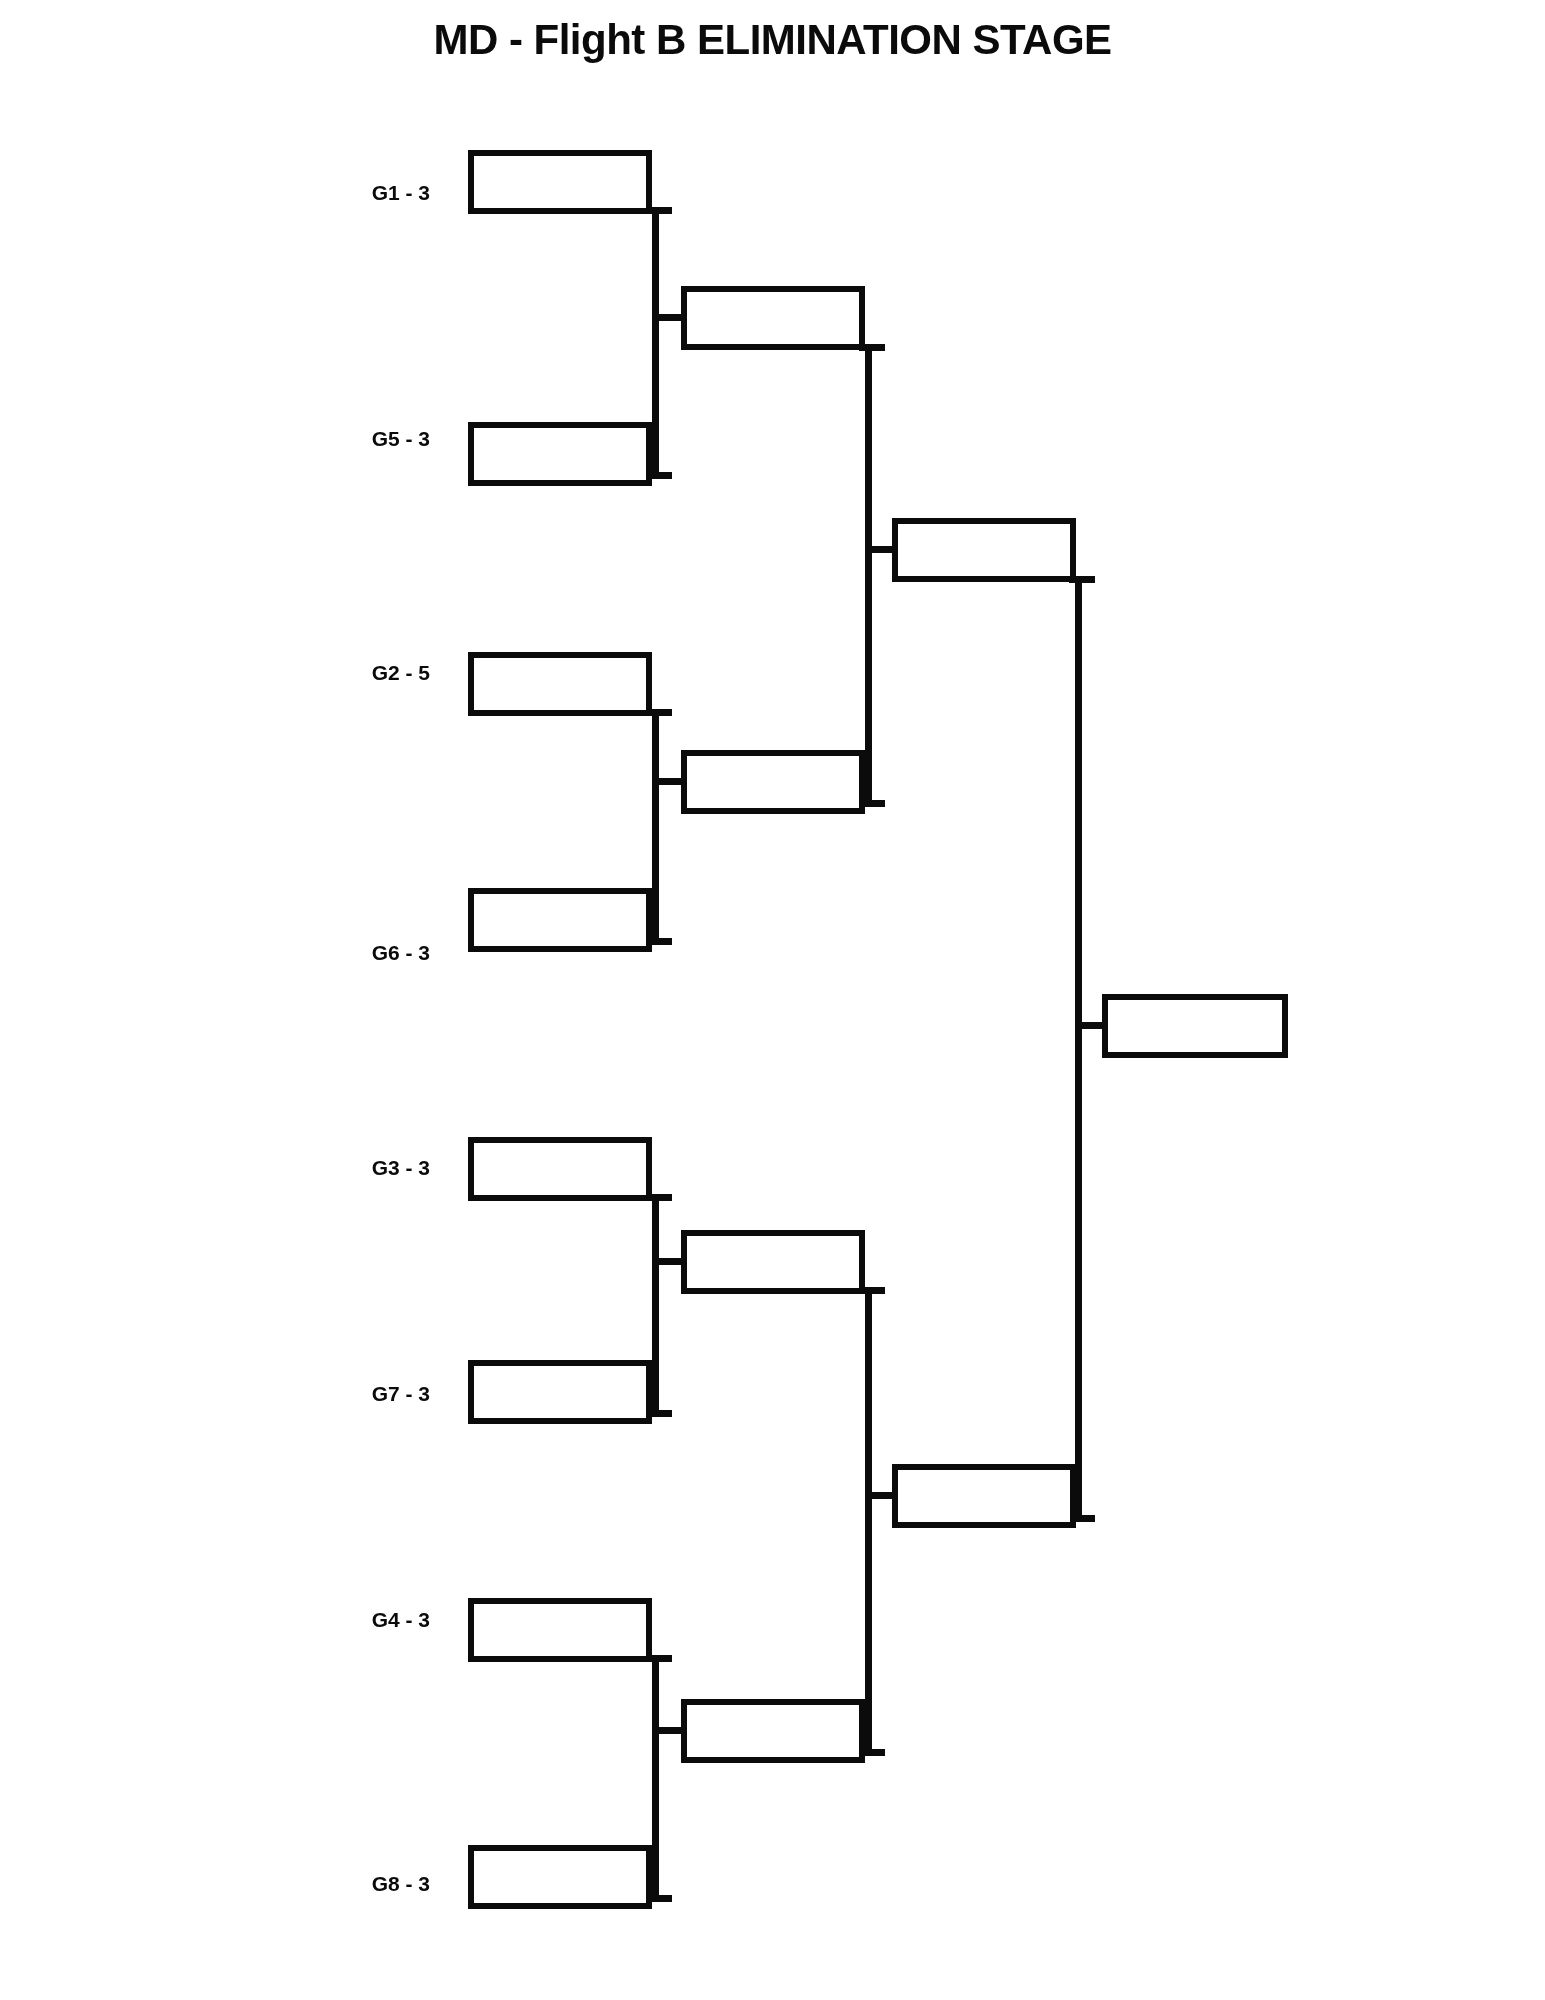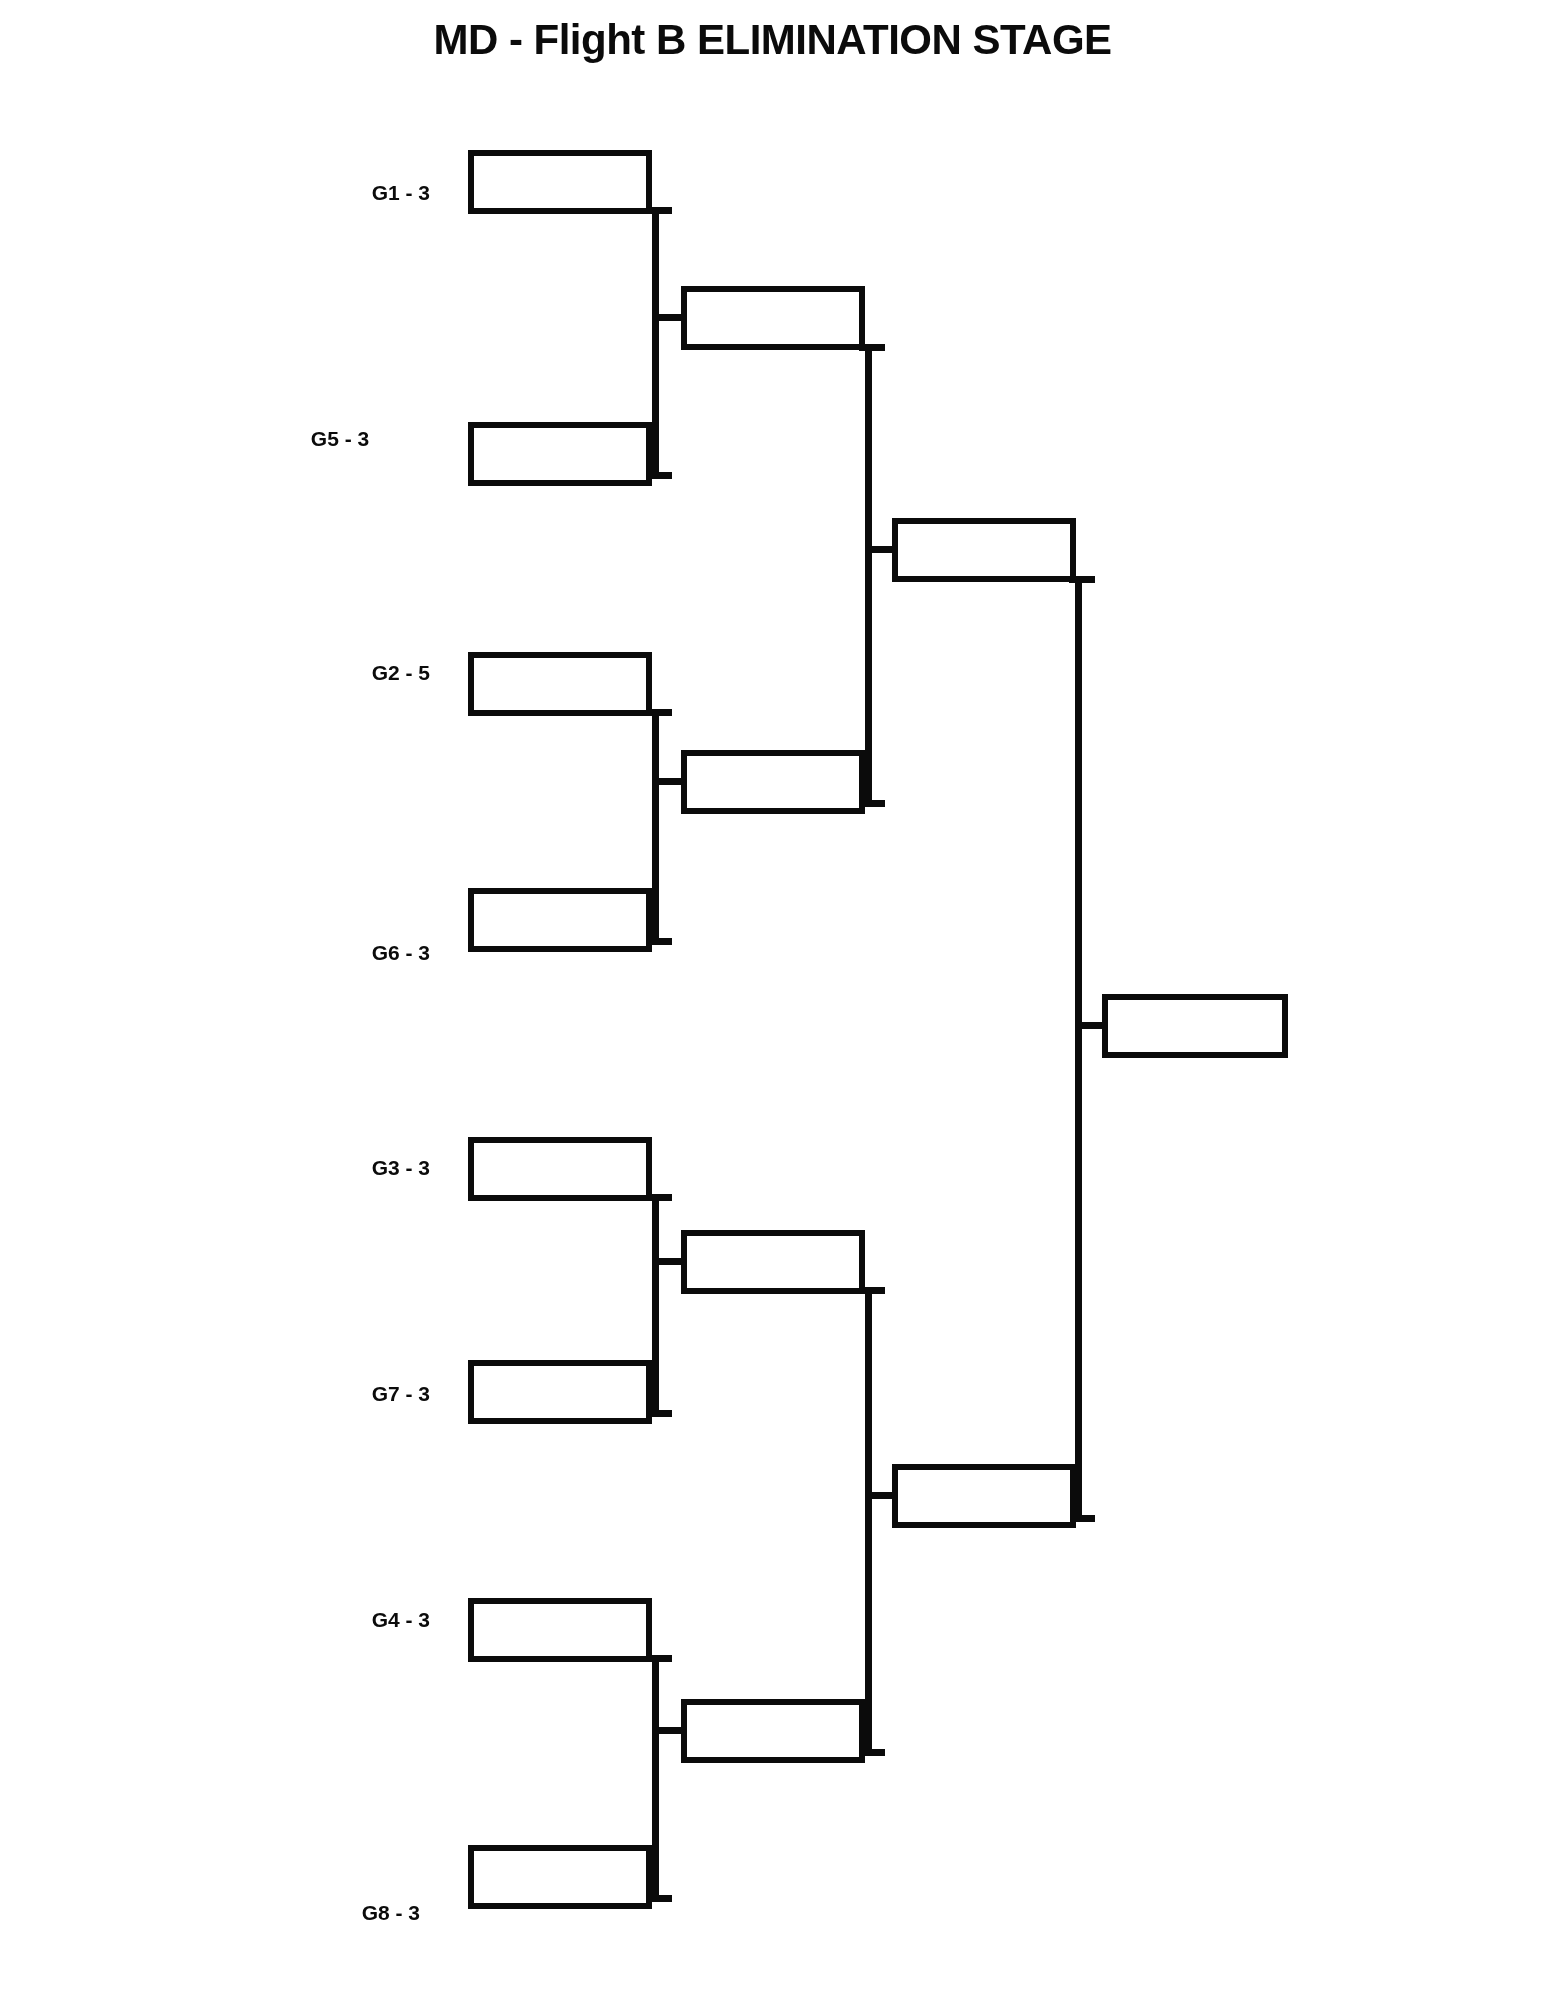--- a/index.html
+++ b/index.html
@@ -61,27 +61,27 @@
 </head>
 <body>
 
 <div id="bracket-page">
 
   <div id="bracket-title">MD - Flight B ELIMINATION STAGE</div>
 
   <div id="bracket-canvas">
 
     <div class="seed-label" style="left:250px; top:181px; width:180px;">G1 - 3</div>
-    <div class="seed-label" style="left:250px; top:427px; width:180px;text-align:center;">G5 - 3</div>
+    <div class="seed-label" style="left:250px; top:427px; width:180px;">G5 - 3</div>
     <div class="seed-label" style="left:250px; top:661px; width:180px;">G2 - 5</div>
     <div class="seed-label" style="left:250px; top:905px; width:180px;margin-top:36px;">G6 - 3</div>
     <div class="seed-label" style="left:250px; top:1140px; width:180px;margin-top:16px;">G3 - 3</div>
     <div class="seed-label" style="left:250px; top:1374px; width:180px;margin-top:8px;">G7 - 3</div>
     <div class="seed-label" style="left:250px; top:1608px; width:180px;">G4 - 3</div>
-    <div class="seed-label" style="left:240px; top:1872px; width:180px;margin-top:29px;">G8 - 3</div>
+    <div class="seed-label" style="left:250px; top:1872px; width:180px;">G8 - 3</div>
 
     <div class="connector" style="left:646px; top:207px; width:26px; height:7px;"></div>
     <div class="connector" style="left:652px; top:207px; width:7px; height:272px;"></div>
     <div class="connector" style="left:646px; top:472px; width:26px; height:7px;"></div>
     <div class="connector" style="left:652px; top:314px; width:34px; height:7px;"></div>
 
     <div class="connector" style="left:646px; top:709px; width:26px; height:7px;"></div>
     <div class="connector" style="left:652px; top:709px; width:7px; height:236px;"></div>
     <div class="connector" style="left:646px; top:938px; width:26px; height:7px;"></div>
     <div class="connector" style="left:652px; top:778px; width:34px; height:7px;"></div>

